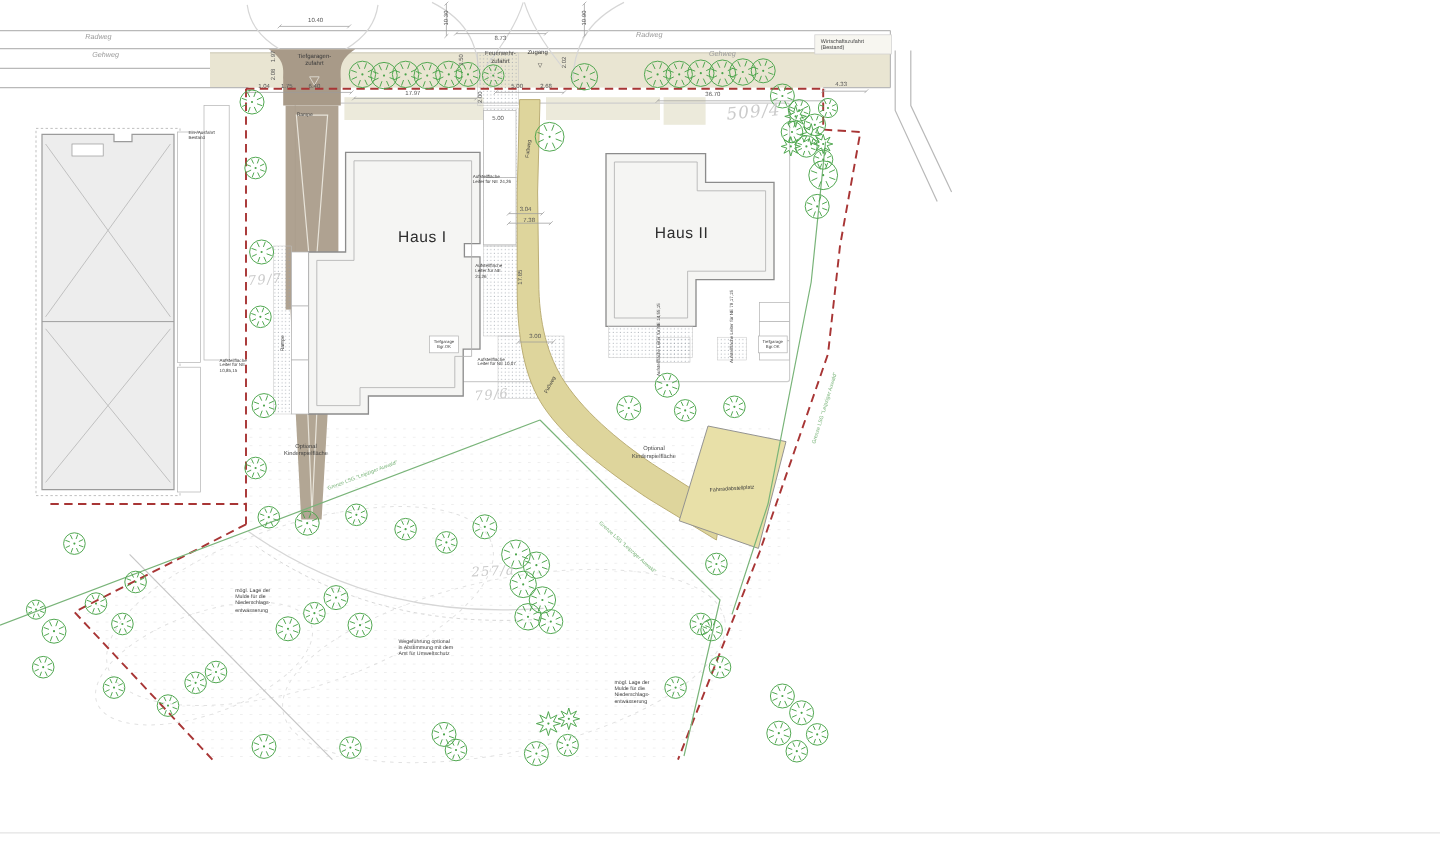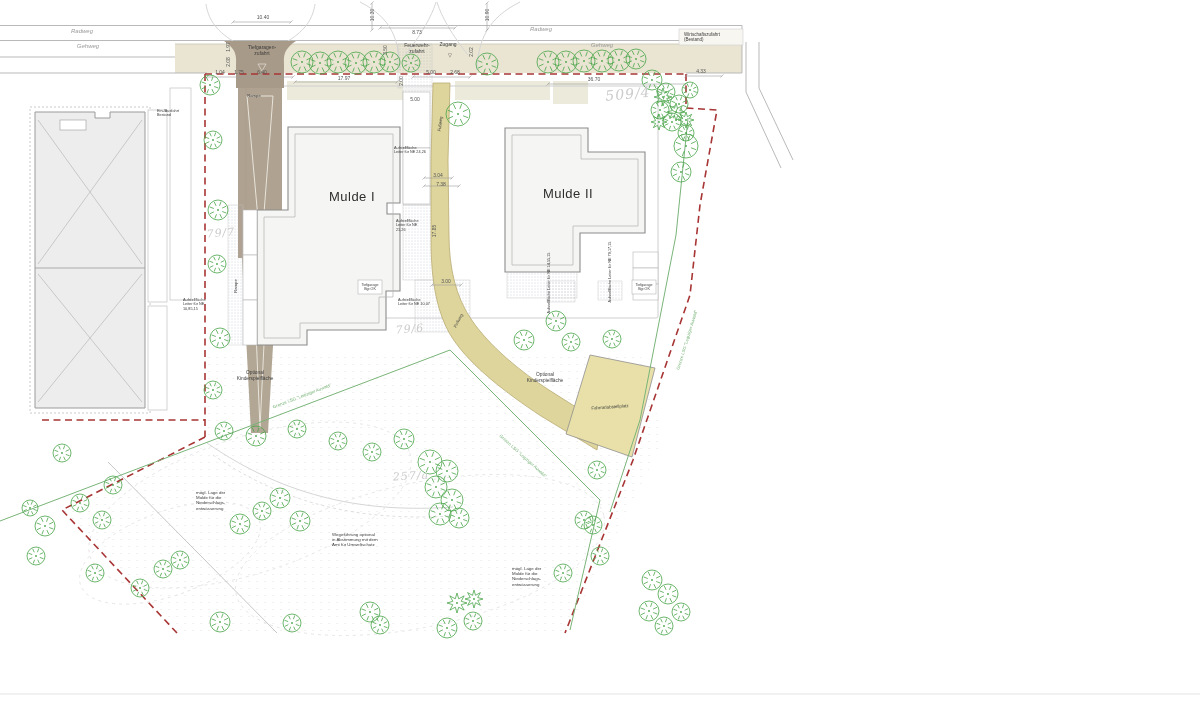--- a/index.html
+++ b/index.html
@@ -427,22 +427,22 @@
       <div class="lbl" style="left: 262px; top: 51px; font-size: 5px; transform: translate(-50%, -50%);">Tiefgaragen-
 zufahrt</div>
       <div class="lbl" style="left: 417px; top: 49px; font-size: 5px; transform: translate(-50%, -50%);">Feuerwehr-
 zufahrt</div>
       <div class="lbl" style="left: 448px; top: 45px; font-size: 5px; transform: translate(-50%, -50%);">Zugang</div>
       <div class="lbl" style="left: 450px; top: 56px; font-size: 5px; transform: translate(-50%, -50%);">▽</div>
       <div class="lbl" style="left: 254px; top: 96px; font-size: 4.2px; transform: translate(-50%, -50%);">Rampe</div>
       <div class="lbl" style="left: 236px; top: 286px; font-size: 4.2px; transform: translate(-50%, -50%) rotate(-90deg);">Rampe</div>
       <div class="lbl" style="left: 441px; top: 124px; font-size: 4.2px; transform: translate(-50%, -50%) rotate(-83deg);">Fußweg</div>
       <div class="lbl" style="left: 459px; top: 321px; font-size: 4.2px; transform: translate(-50%, -50%) rotate(-62deg);">Fußweg</div>
-      <div class="lbl haus" style="left: 352px; top: 197px; font-size: 13px; transform: translate(-50%, -50%);">Mulde I</div>
-      <div class="lbl haus" style="left: 568px; top: 194px; font-size: 13px; transform: translate(-50%, -50%);">Mulde II</div>
+      <div class="lbl haus" style="left: 352px; top: 197px; font-size: 13px; transform: translate(-50%, -50%);">Haus I</div>
+      <div class="lbl haus" style="left: 568px; top: 194px; font-size: 13px; transform: translate(-50%, -50%);">Haus II</div>
       <div class="lbl parcel" style="left: 628px; top: 94px; font-size: 14px; transform: translate(-50%, -50%) rotate(-5deg);">509/4</div>
       <div class="lbl parcel" style="left: 221px; top: 234px; font-size: 11px; transform: translate(-50%, -50%) rotate(-5deg);">79/7</div>
       <div class="lbl parcel" style="left: 410px; top: 330px; font-size: 11px; transform: translate(-50%, -50%) rotate(-5deg);">79/6</div>
       <div class="lbl parcel" style="left: 411px; top: 477px; font-size: 11px; transform: translate(-50%, -50%) rotate(-3deg);">257/a</div>
       <div class="lbl" style="left: 255px; top: 376px; font-size: 4.8px; transform: translate(-50%, -50%);">Optional
 Kinderspielfläche</div>
       <div class="lbl" style="left: 545px; top: 378px; font-size: 4.8px; transform: translate(-50%, -50%);">Optional
 Kinderspielfläche</div>
       <div class="lbl" style="left: 610px; top: 407px; font-size: 4.4px; transform: translate(-50%, -50%) rotate(-4deg);">Fahrradabstellplatz</div>
       <div class="lbl l" style="left: 196px; top: 500px; font-size: 4.4px; transform: translate(0px, -50%);">mögl. Lage der

